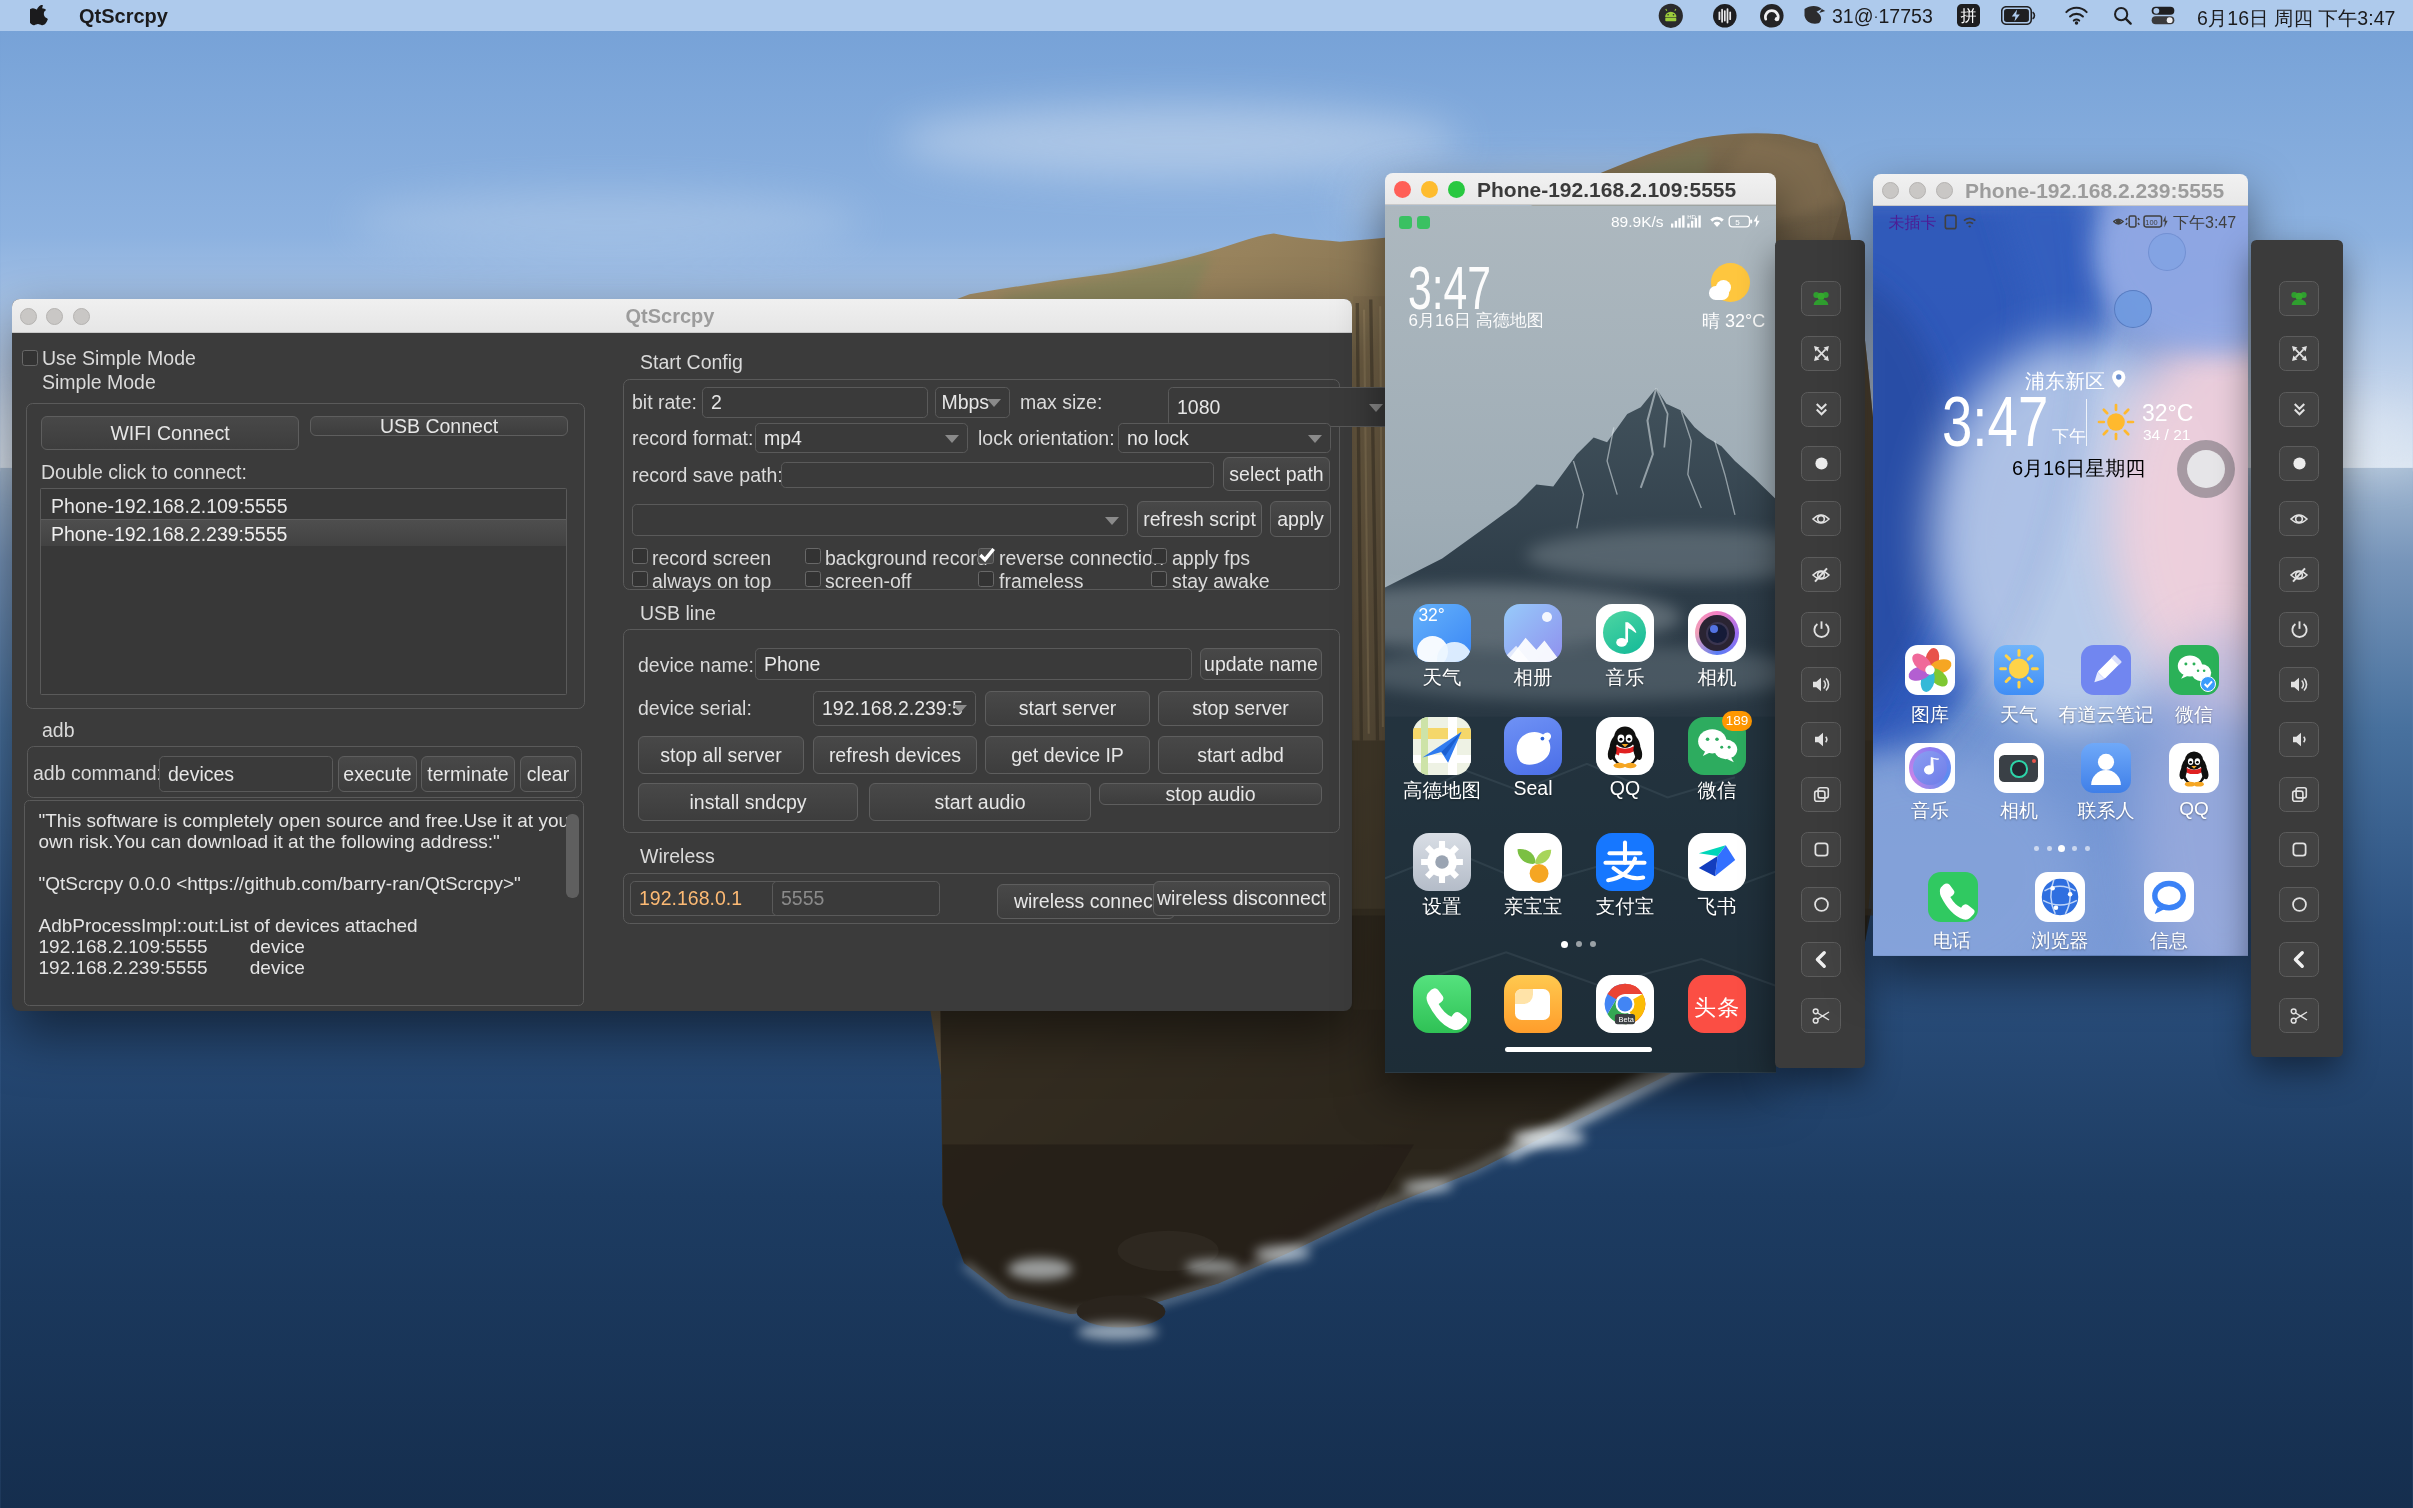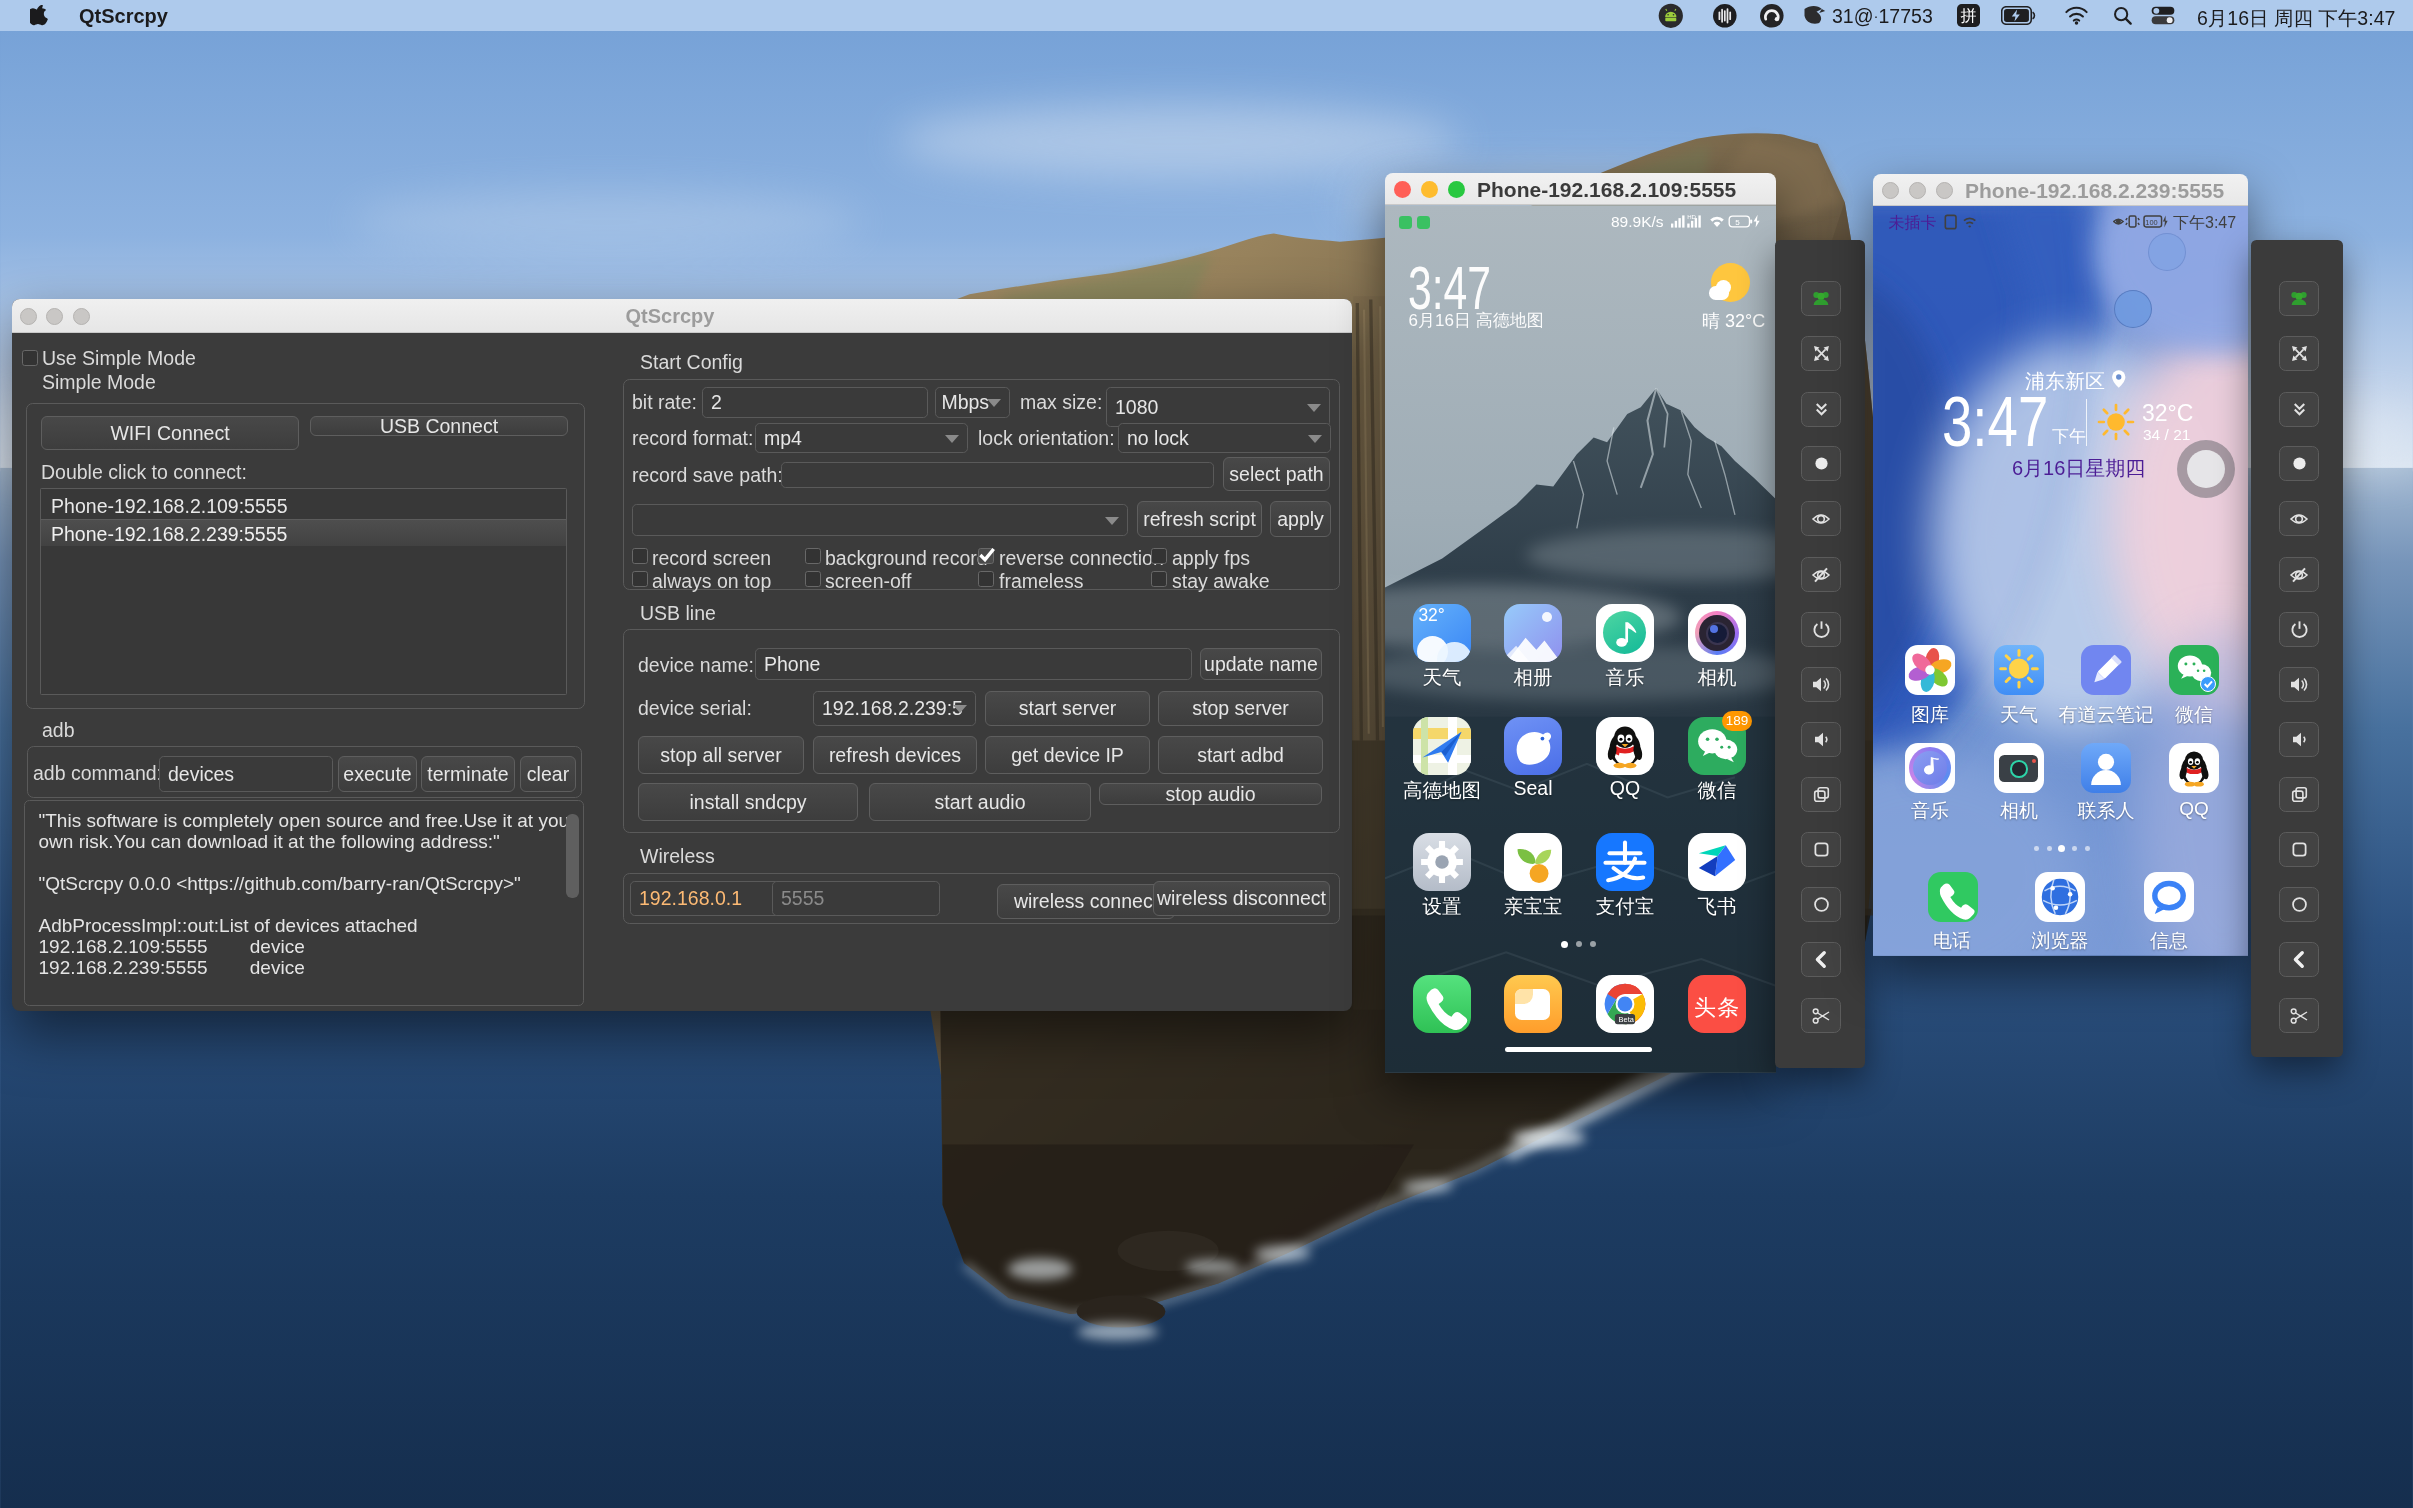--- a/index.html
+++ b/index.html
@@ -242,21 +242,21 @@
 192.168.2.239:5555        device</div>
     <div style="position:absolute;left:541px;top:12.8px;width:12.8px;height:84px;background:#5f5f5f;border-radius:6px"></div>
   </div>
 
   <div class="qlabel" style="left:628px;top:53px">Start Config</div>
   <div class="qgroup" style="left:611px;top:80px;width:717px;height:211px"></div>
   <div class="qlabel" style="left:620px;top:93px">bit rate:</div>
   <div class="qinput" style="left:690px;top:88px;width:226px;height:31px">2</div>
   <div class="qcombo" style="left:923px;top:88px;width:75px;height:31px;padding-left:5.4px">Mbps</div>
   <div class="qlabel" style="left:1008px;top:93px">max size:</div>
-  <div class="qcombo" style="left:1094px;top:88px;width:224px;height:40px">1080</div>
+  <div class="qcombo" style="left:1156px;top:88px;width:224px;height:40px">1080</div>
   <div class="qlabel" style="left:620px;top:129px">record format:</div>
   <div class="qcombo" style="left:743px;top:124px;width:213px;height:30px">mp4</div>
   <div class="qlabel" style="left:966px;top:129px">lock orientation:</div>
   <div class="qcombo" style="left:1106px;top:124px;width:213px;height:30px">no lock</div>
   <div class="qlabel" style="left:620px;top:166px">record save path:</div>
   <div class="qinput" style="left:769px;top:163px;width:433px;height:25.6px"></div>
   <div class="qbtn" style="left:1211px;top:158px;width:107px;height:34px">select path</div>
   <div class="qcombo" style="left:620px;top:205px;width:496px;height:32px"></div>
   <div class="qbtn" style="left:1125px;top:202px;width:125px;height:36px">refresh script</div>
   <div class="qbtn" style="left:1258px;top:202px;width:61px;height:36px">apply</div>
@@ -722,21 +722,21 @@
         <line x1="3" y1="28" x2="10" y2="28"></line>
           <line x1="46" y1="28" x2="53" y2="28"></line>
         <line x1="10" y1="10" x2="15" y2="15"></line>
           <line x1="41" y1="41" x2="46" y2="46"></line>
         <line x1="46" y1="10" x2="41" y2="15"></line>
           <line x1="15" y1="41" x2="10" y2="46"></line>
       </g>
     </svg>
     <div class="abs" style="left:269px;top:194px;color:#fff;font-size:23px">32°C</div>
     <div class="abs" style="left:270px;top:220px;color:#fff;font-size:15.5px">34 / 21</div>
-    <div class="abs" style="left:139px;top:249px;color:#4c1d95;font-size:20px">6月16日星期四</div>
+    <div class="abs" style="left:139px;top:249px;color:#000000;font-size:20px">6月16日星期四</div>
 
     <div class="abs" style="left:304px;top:234px;width:58px;height:58px;border-radius:50%;background:rgba(110,110,115,.55)"></div>
     <div class="abs" style="left:314px;top:244px;width:38px;height:38px;border-radius:50%;background:rgba(235,235,238,.92)"></div>
 
     <div class="abs" style="left:161px;top:640px;width:4.7px;height:4.7px;border-radius:50%;background:rgba(255,255,255,.6)"></div>
     <div class="abs" style="left:174px;top:640px;width:4.7px;height:4.7px;border-radius:50%;background:rgba(255,255,255,.6)"></div>
     <div class="abs" style="left:185px;top:639px;width:7.4px;height:7.4px;border-radius:50%;background:#fff"></div>
     <div class="abs" style="left:199px;top:640px;width:4.7px;height:4.7px;border-radius:50%;background:rgba(255,255,255,.6)"></div>
     <div class="abs" style="left:212px;top:640px;width:4.7px;height:4.7px;border-radius:50%;background:rgba(255,255,255,.6)"></div>
 

